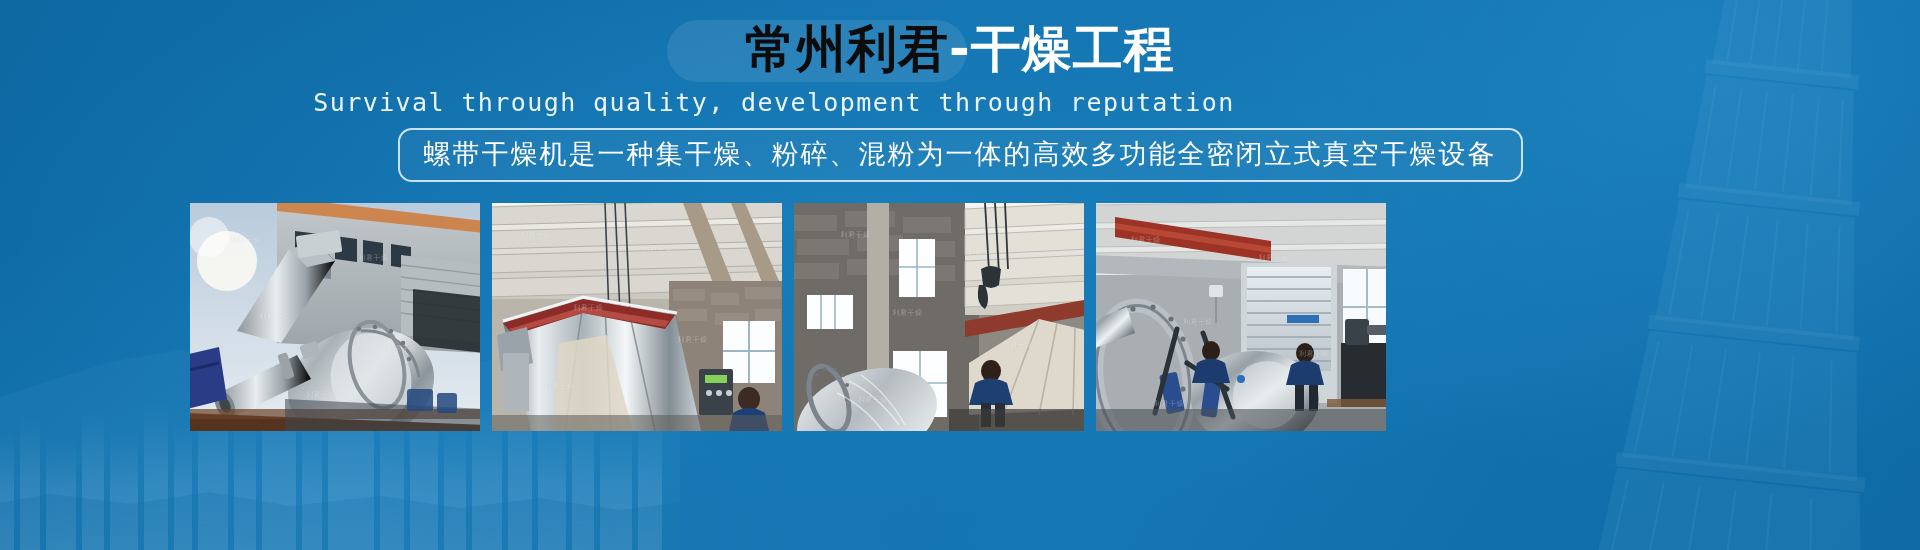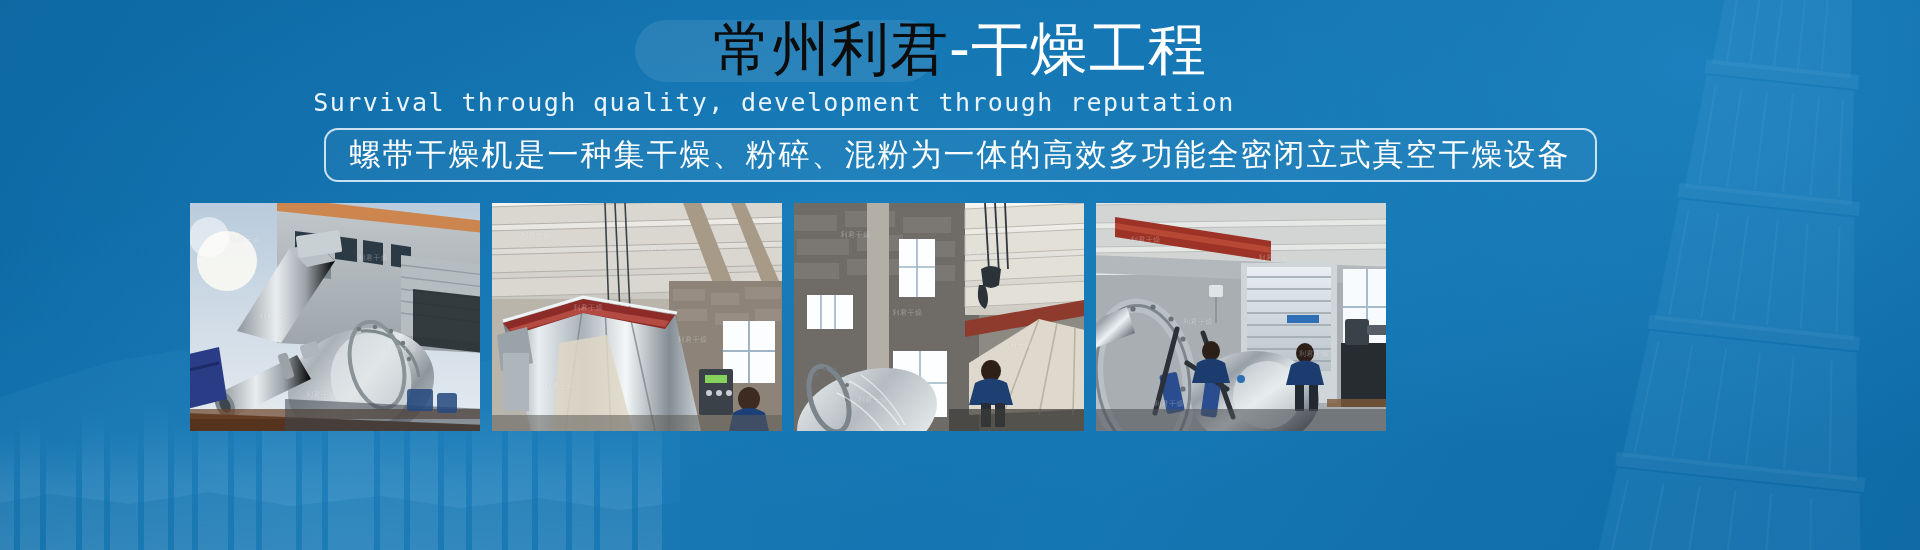--- a/index.html
+++ b/index.html
@@ -59,23 +59,23 @@
     position: absolute;
     top: 14px;
     left: 0;
     width: 1920px;
     text-align: center;
     z-index: 5;
   }
   .headline {
     display: inline-block;
     position: relative;
-    font-size: 58px;
+    font-size: 50px;
     line-height: 70px;
-    font-weight: 400;
+    font-weight: 700;
     letter-spacing: 1px;
     white-space: nowrap;
     font-family: "DejaVu Sans", "Liberation Sans", sans-serif;
   }
   .headline-pill {
     position: absolute;
     left: -78px;
     top: 6px;
     width: 300px;
     height: 62px;
@@ -109,21 +109,21 @@
     width: 1920px;
     text-align: center;
     z-index: 5;
   }
   .desc-box {
     display: inline-block;
     border: 2px solid rgba(233,243,252,.85);
     border-radius: 14px;
     padding: 7px 24px 9px 24px;
     color: #ffffff;
-    font-size: 31px;
+    font-size: 27px;
     line-height: 34px;
     letter-spacing: 2px;
     white-space: nowrap;
     font-family: "DejaVu Serif", "Liberation Serif", serif;
     background: rgba(255,255,255,.04);
   }
 
   
   .photo-strip {
     position: absolute;

